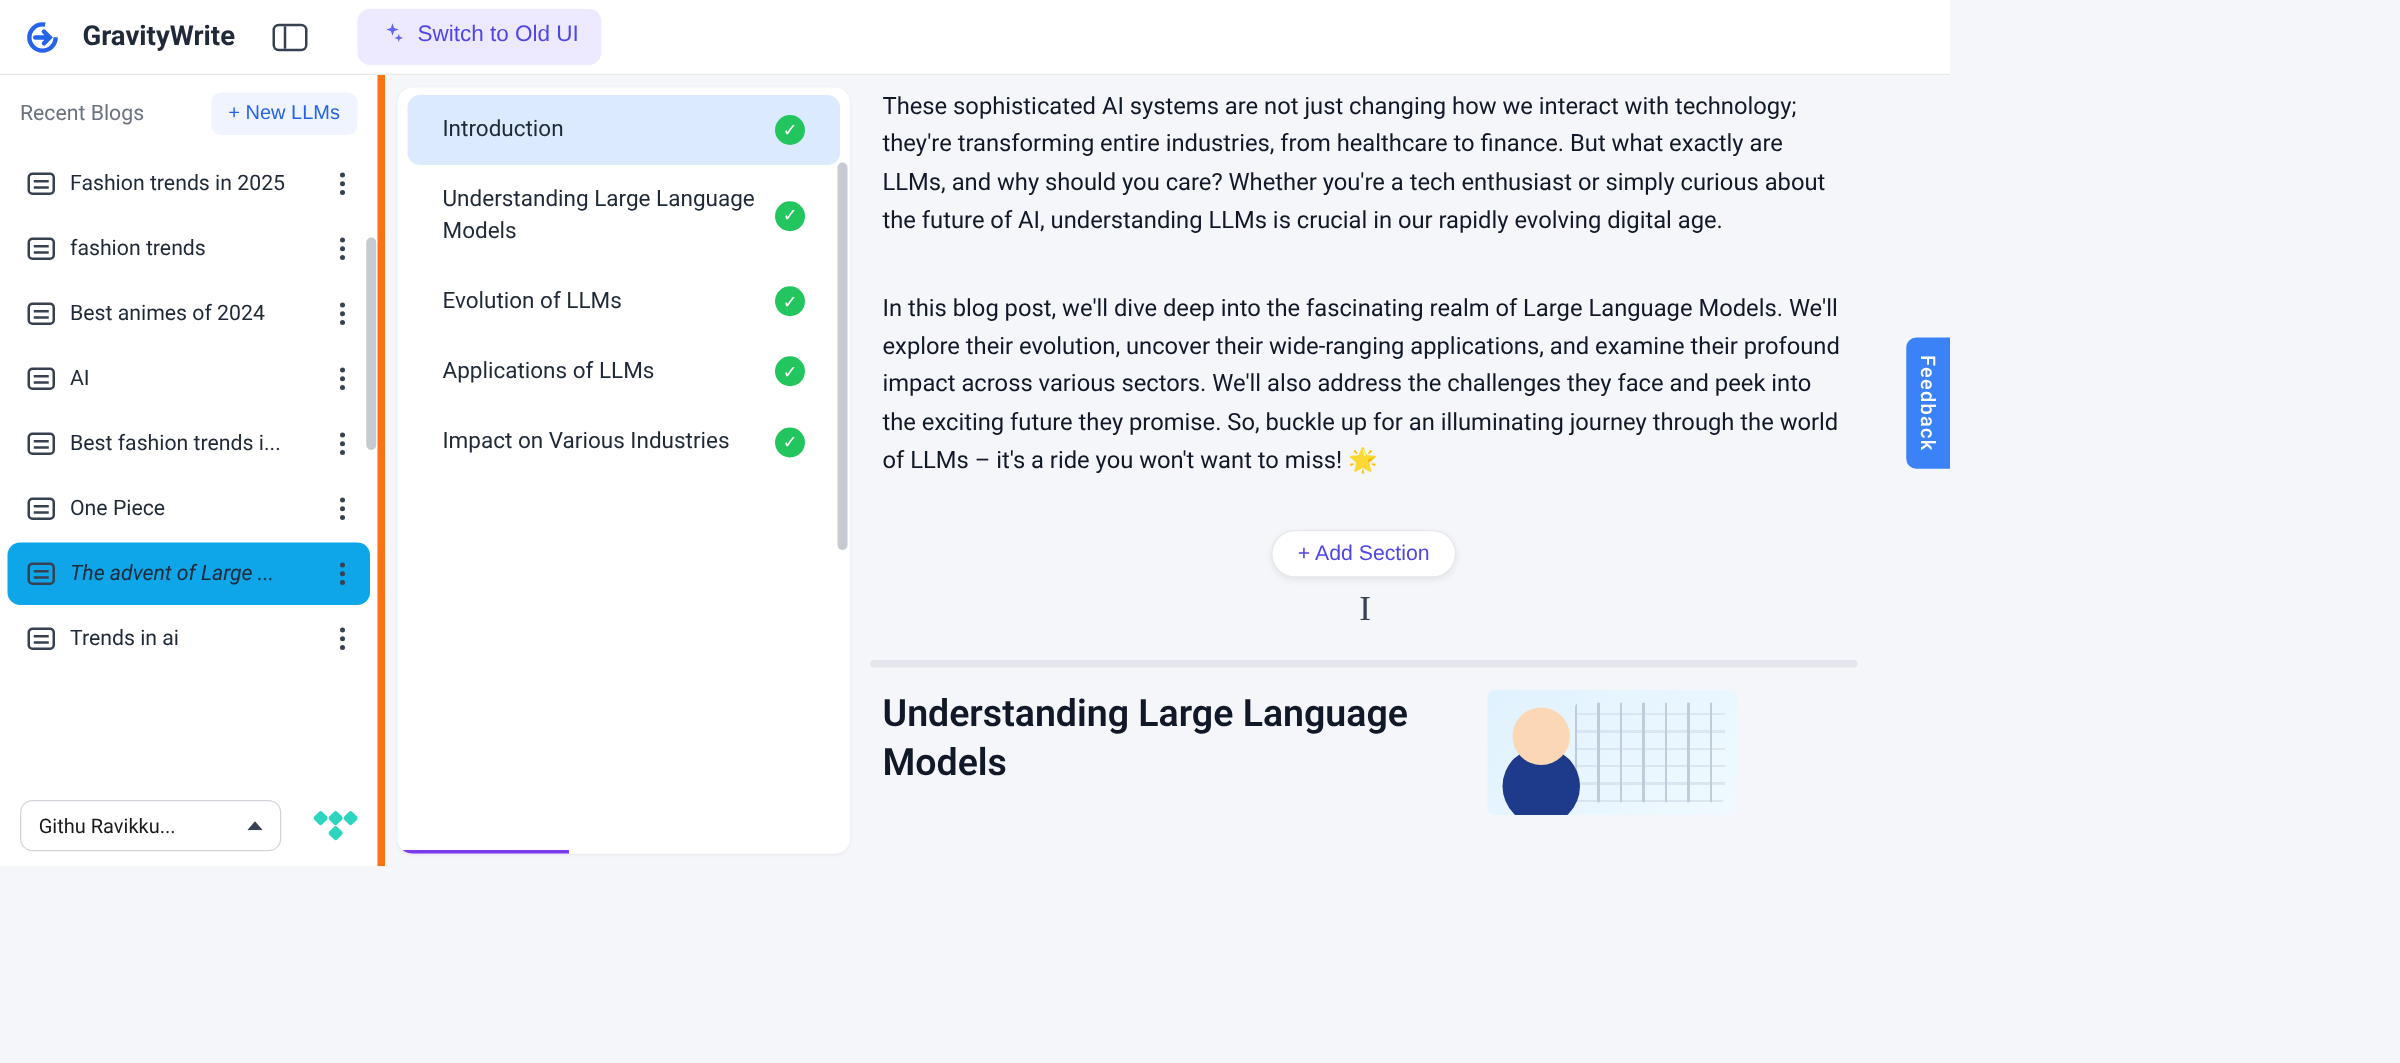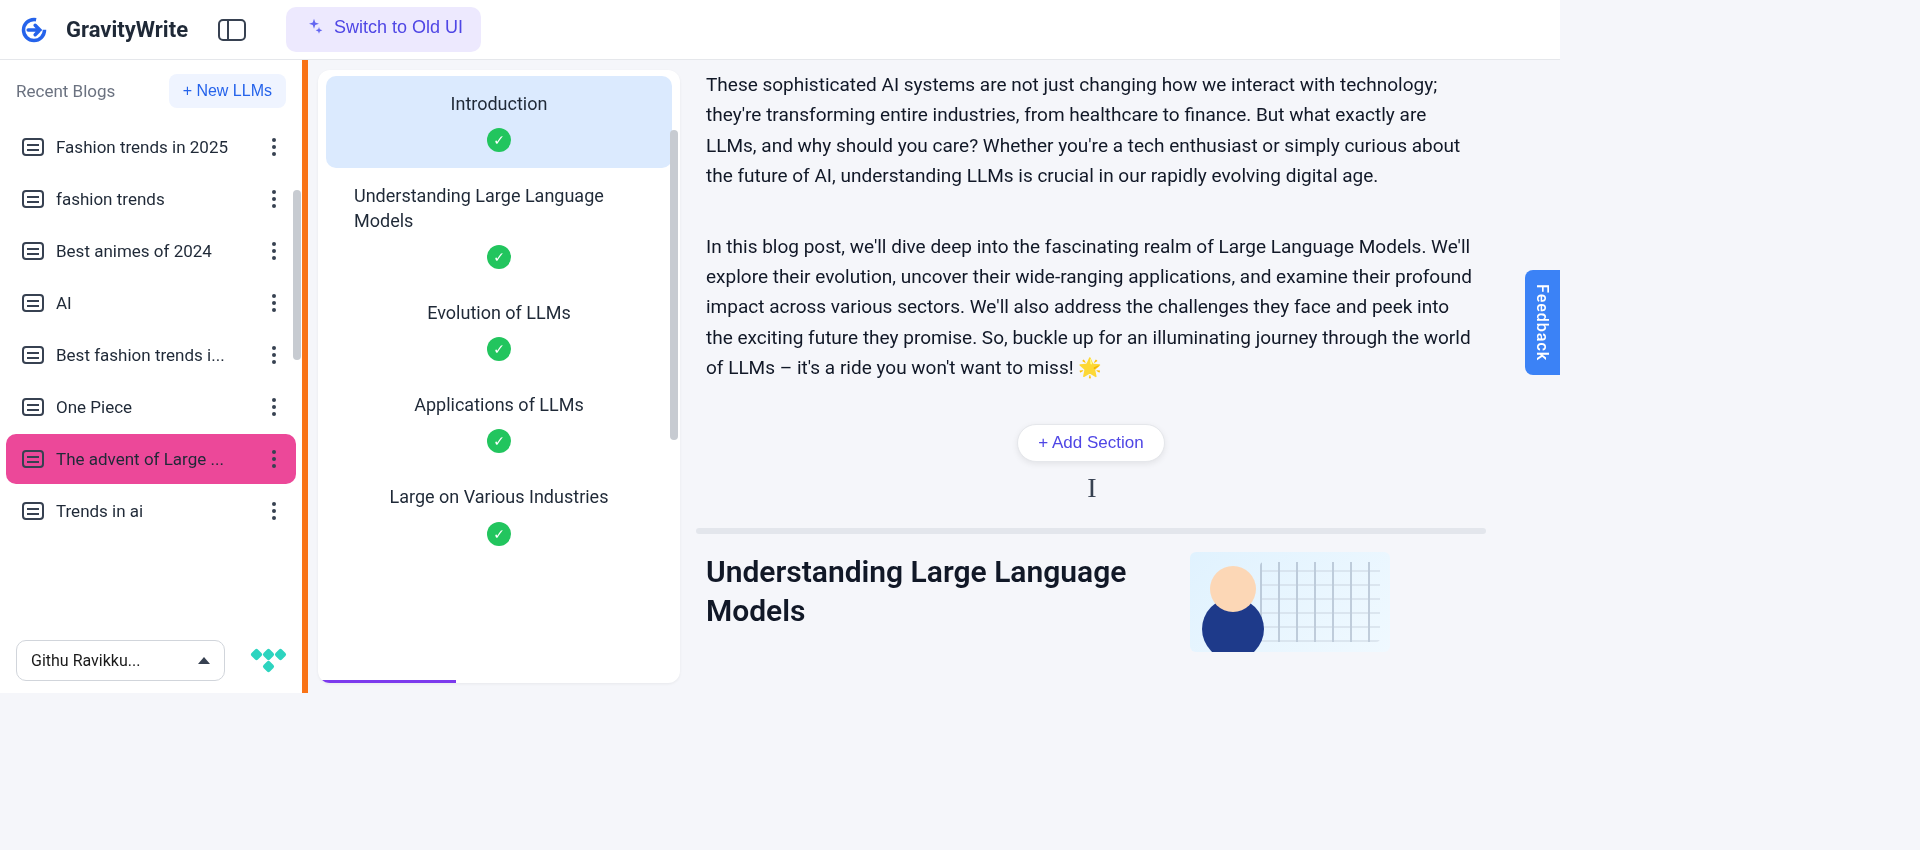--- a/index.html
+++ b/index.html
@@ -108,21 +108,22 @@
     align-items: center;
     padding: 12px 16px;
     gap: 12px;
     cursor: pointer;
     font-size: 17px;
     color: #1f2937;
     border-radius: 10px;
     margin: 2px 6px;
   }
   .blog-item.active {
-    background: #ec4899;
+    background: #0ea5e9;
+    font-style: italic;
   }
   .doc-icon {
     width: 22px; height: 18px;
     border: 2px solid #374151;
     border-radius: 4px;
     position: relative;
     flex-shrink: 0;
   }
   .doc-icon::before, .doc-icon::after {
     content: "";
@@ -243,21 +244,20 @@
     padding: 6px 8px 0;
     position: relative;
   }
   .outline-item {
     display: flex;
     align-items: center;
     gap: 12px;
     padding: 16px 28px;
     border-radius: 10px;
     cursor: pointer;
-    flex-direction: column;
   }
   .outline-item.active {
     background: #dbeafe;
   }
   .outline-text {
     flex: 1;
     font-size: 18px;
     color: #1f2937;
     line-height: 1.35;
     word-break: break-word;
@@ -530,21 +530,21 @@
       </div>
       <div class="outline-item">
         <span class="outline-text">Evolution of LLMs</span>
         <span class="check">✓</span>
       </div>
       <div class="outline-item">
         <span class="outline-text">Applications of LLMs</span>
         <span class="check">✓</span>
       </div>
       <div class="outline-item">
-        <span class="outline-text">Large on Various Industries</span>
+        <span class="outline-text">Impact on Various Industries</span>
         <span class="check">✓</span>
       </div>
     </div>
     <div class="outline-scrollbar"></div>
     <div class="outline-progress"></div>
   </div>
 
   <div class="editor">
     <div class="editor-content">
       <p>These sophisticated AI systems are not just changing how we interact with technology; they're transforming entire industries, from healthcare to finance. But what exactly are LLMs, and why should you care? Whether you're a tech enthusiast or simply curious about the future of AI, understanding LLMs is crucial in our rapidly evolving digital age.</p>

